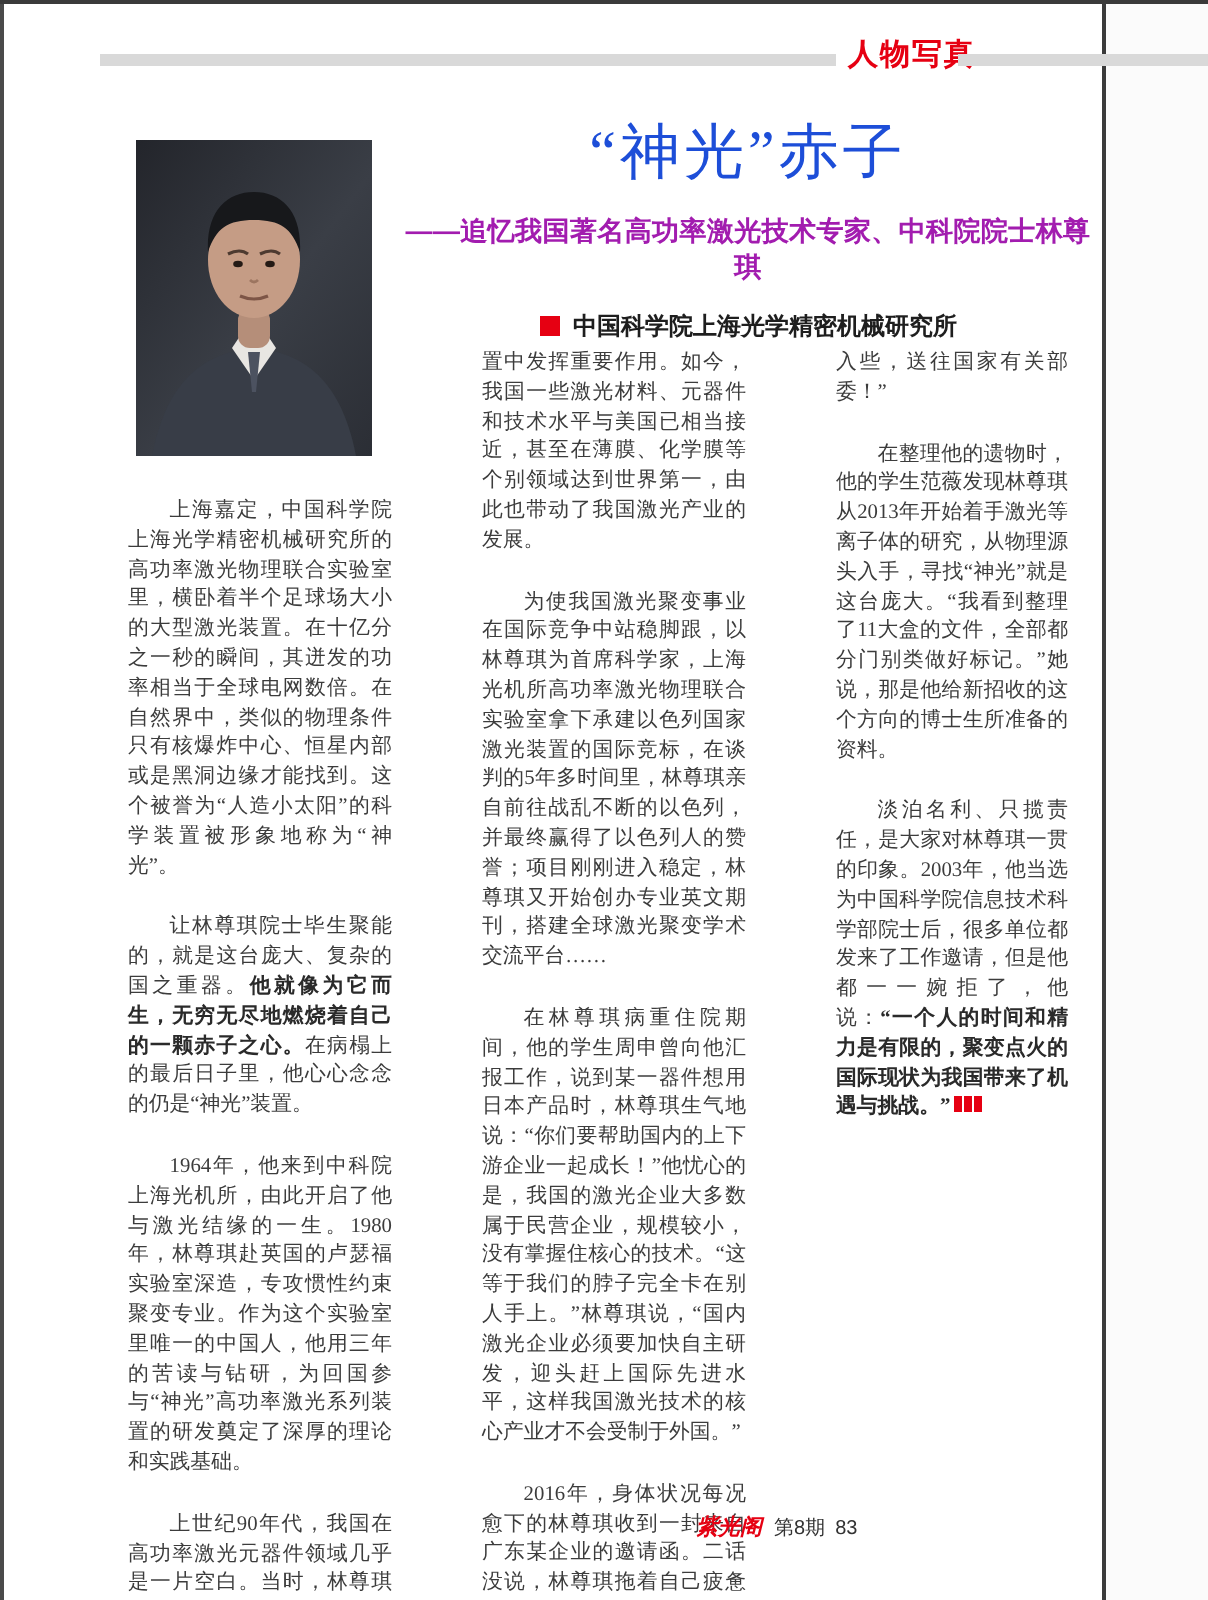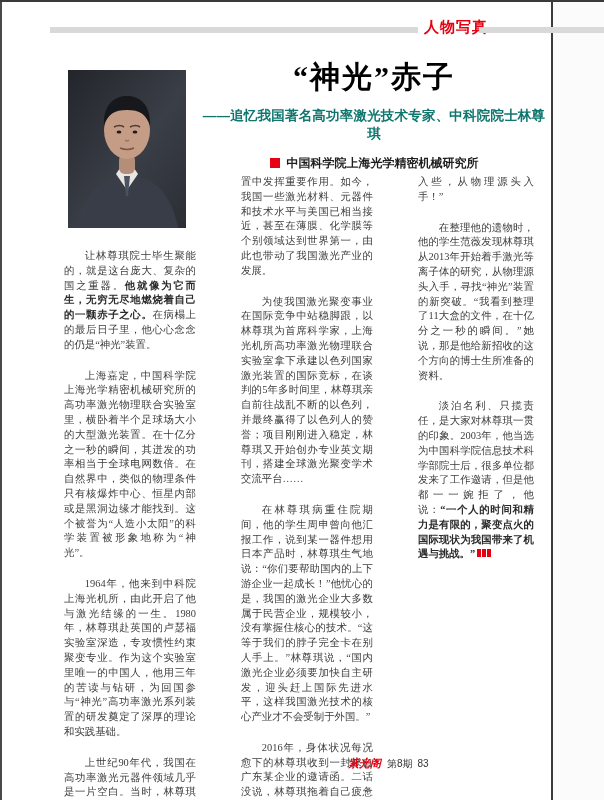--- a/index.html
+++ b/index.html
@@ -22,26 +22,26 @@
     font-family:"Liberation Sans","DejaVu Sans",sans-serif;
     font-weight:bold;font-size:15px;letter-spacing:1px;color:var(--accent-red,#e60012);
   }
 
   
   .photo{position:absolute;left:68px;top:70px;width:118px;height:158px;display:block;}
 
   
   .title-block{position:absolute;left:200px;top:60px;width:348px;text-align:center;}
   .article-title{
-    font-size:30px;font-weight:bold;color:#000000;letter-spacing:2px;
+    font-size:30px;font-weight:normal;color:#1d4ed8;letter-spacing:2px;
     font-family:"Liberation Serif","DejaVu Serif",serif;line-height:1.15;
   }
   .article-subtitle{
     margin-top:12px;font-family:"Liberation Sans","DejaVu Sans",sans-serif;
-    font-weight:bold;font-size:13.5px;color:#0f766e;letter-spacing:0.2px;
+    font-weight:bold;font-size:13.5px;color:#a21caf;letter-spacing:0.2px;
   }
   .affiliation-row{
     margin-top:12px;font-family:"Liberation Sans","DejaVu Sans",sans-serif;
     font-weight:bold;font-size:12px;color:#1e1e1e;
     display:flex;align-items:center;justify-content:center;gap:7px;
   }
   .red-square{display:inline-block;width:10px;height:10px;background:var(--accent-red,#e60012);}
 
   
   .columns{
@@ -113,34 +113,34 @@
     <div class="article-title">“神光”赤子</div>
     <div class="article-subtitle">——追忆我国著名高功率激光技术专家、中科院院士林尊琪</div>
     <div class="affiliation-row">
       <span class="red-square"></span>
       <span>中国科学院上海光学精密机械研究所</span>
     </div>
   </div>
 
   <div class="columns">
     <div class="col col-1">
+        <p class="para indent"><span>上海嘉定，中国科学院上海光学精密机械研究所的高功率激光物理联合实验室里，横卧着半个足球场大小的大型激光装置。在十亿分之一秒的瞬间，其迸发的功率相当于全球电网数倍。在自然界中，类似的物理条件只有核爆炸中心、恒星内部或是黑洞边缘才能找到。这个被誉为“人造小太阳”的科学装置被形象地称为“神光”。</span></p>
         <p class="para indent"><span>让林尊琪院士毕生聚能的，就是这台庞大、复杂的国之重器。</span><span class="bold">他就像为它而生，无穷无尽地燃烧着自己的一颗赤子之心。</span><span>在病榻上的最后日子里，他心心念念的仍是“神光”装置。</span></p>
-        <p class="para indent"><span>上海嘉定，中国科学院上海光学精密机械研究所的高功率激光物理联合实验室里，横卧着半个足球场大小的大型激光装置。在十亿分之一秒的瞬间，其迸发的功率相当于全球电网数倍。在自然界中，类似的物理条件只有核爆炸中心、恒星内部或是黑洞边缘才能找到。这个被誉为“人造小太阳”的科学装置被形象地称为“神光”。</span></p>
         <p class="para indent"><span>1964年，他来到中科院上海光机所，由此开启了他与激光结缘的一生。1980年，林尊琪赴英国的卢瑟福实验室深造，专攻惯性约束聚变专业。作为这个实验室里唯一的中国人，他用三年的苦读与钻研，为回国参与“神光”高功率激光系列装置的研发奠定了深厚的理论和实践基础。</span></p>
         <p class="para indent"><span>上世纪90年代，我国在高功率激光元器件领域几乎是一片空白。当时，林尊琪作为863激光驱动器单元技术专家组组长，在全国布局了攻关晶体生长与加工、光学元件镀膜、光栅刻蚀等我国高功率激光装置十分急需的先进单元技术，而这些元器件正在现在的“神光”装</span></p>
       </div>
     <div class="col col-2">
         <p class="para"><span>置中发挥重要作用。如今，我国一些激光材料、元器件和技术水平与美国已相当接近，甚至在薄膜、化学膜等个别领域达到世界第一，由此也带动了我国激光产业的发展。</span></p>
         <p class="para indent"><span>为使我国激光聚变事业在国际竞争中站稳脚跟，以林尊琪为首席科学家，上海光机所高功率激光物理联合实验室拿下承建以色列国家激光装置的国际竞标，在谈判的5年多时间里，林尊琪亲自前往战乱不断的以色列，并最终赢得了以色列人的赞誉；项目刚刚进入稳定，林尊琪又开始创办专业英文期刊，搭建全球激光聚变学术交流平台……</span></p>
         <p class="para indent"><span>在林尊琪病重住院期间，他的学生周申曾向他汇报工作，说到某一器件想用日本产品时，林尊琪生气地说：“你们要帮助国内的上下游企业一起成长！”他忧心的是，我国的激光企业大多数属于民营企业，规模较小，没有掌握住核心的技术。“这等于我们的脖子完全卡在别人手上。”林尊琪说，“国内激光企业必须要加快自主研发，迎头赶上国际先进水平，这样我国激光技术的核心产业才不会受制于外国。”</span></p>
         <p class="para indent"><span>2016年，身体状况每况愈下的林尊琪收到一封来自广东某企业的邀请函。二话没说，林尊琪拖着自己疲惫的身体就去了。周申曾问他：“这企业没一点核心技术，您为什么非要去呢？”林尊琪长叹一口气：“这家企业市场基础很好，我希望它能在核心技术研发上再多投</span></p>
       </div>
     <div class="col col-3">
-        <p class="para"><span>入些，从物理源头入手！”</span></p>
-        <p class="para indent"><span>在整理他的遗物时，他的学生范薇发现林尊琪从2013年开始着手激光等离子体的研究，从物理源头入手，寻找“神光”装置的新突破。“我看到整理了11大盒的文件，在十亿分之一秒的瞬间。”她说，那是他给新招收的这个方向的博士生所准备的资料。</span></p>
+        <p class="para"><span>入些，送往国家有关部委！”</span></p>
+        <p class="para indent"><span>在整理他的遗物时，他的学生范薇发现林尊琪从2013年开始着手激光等离子体的研究，从物理源头入手，寻找“神光”就是这台庞大。“我看到整理了11大盒的文件，全部都分门别类做好标记。”她说，那是他给新招收的这个方向的博士生所准备的资料。</span></p>
         <p class="para indent"><span>淡泊名利、只揽责任，是大家对林尊琪一贯的印象。2003年，他当选为中国科学院信息技术科学部院士后，很多单位都发来了工作邀请，但是他都一一婉拒了，他说：</span><span class="bold">“一个人的时间和精力是有限的，聚变点火的国际现状为我国带来了机遇与挑战。”</span><span class="end-mark"></span></p>
       </div>
   </div>
 
   <div class="footer">
     <span class="magazine">紫光阁</span><span class="issue">第8期</span><span>83</span>
   </div>
 
 </div>
 

